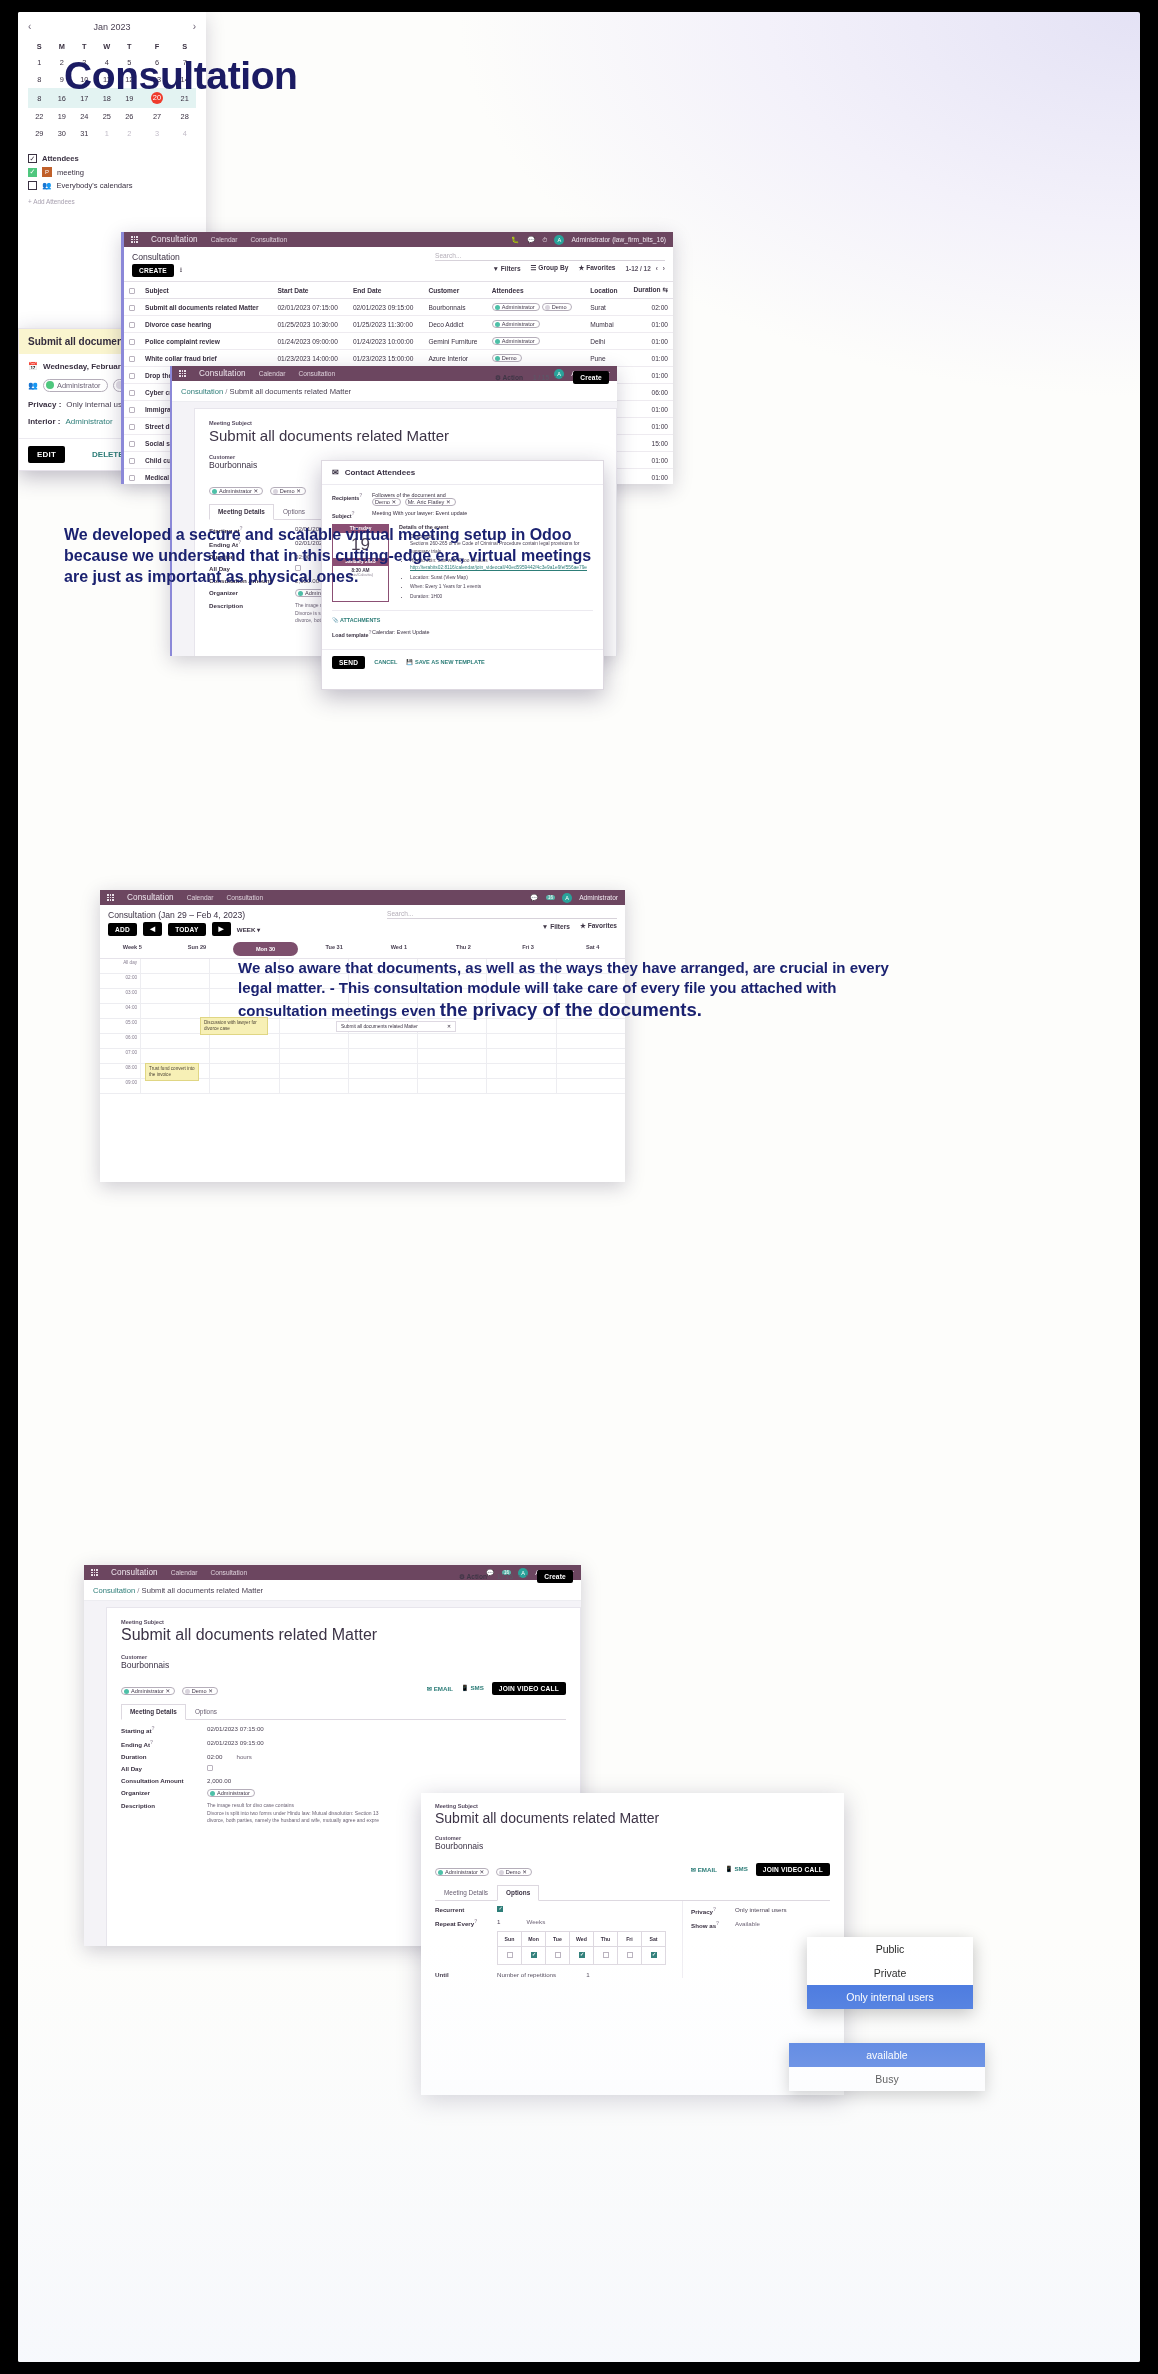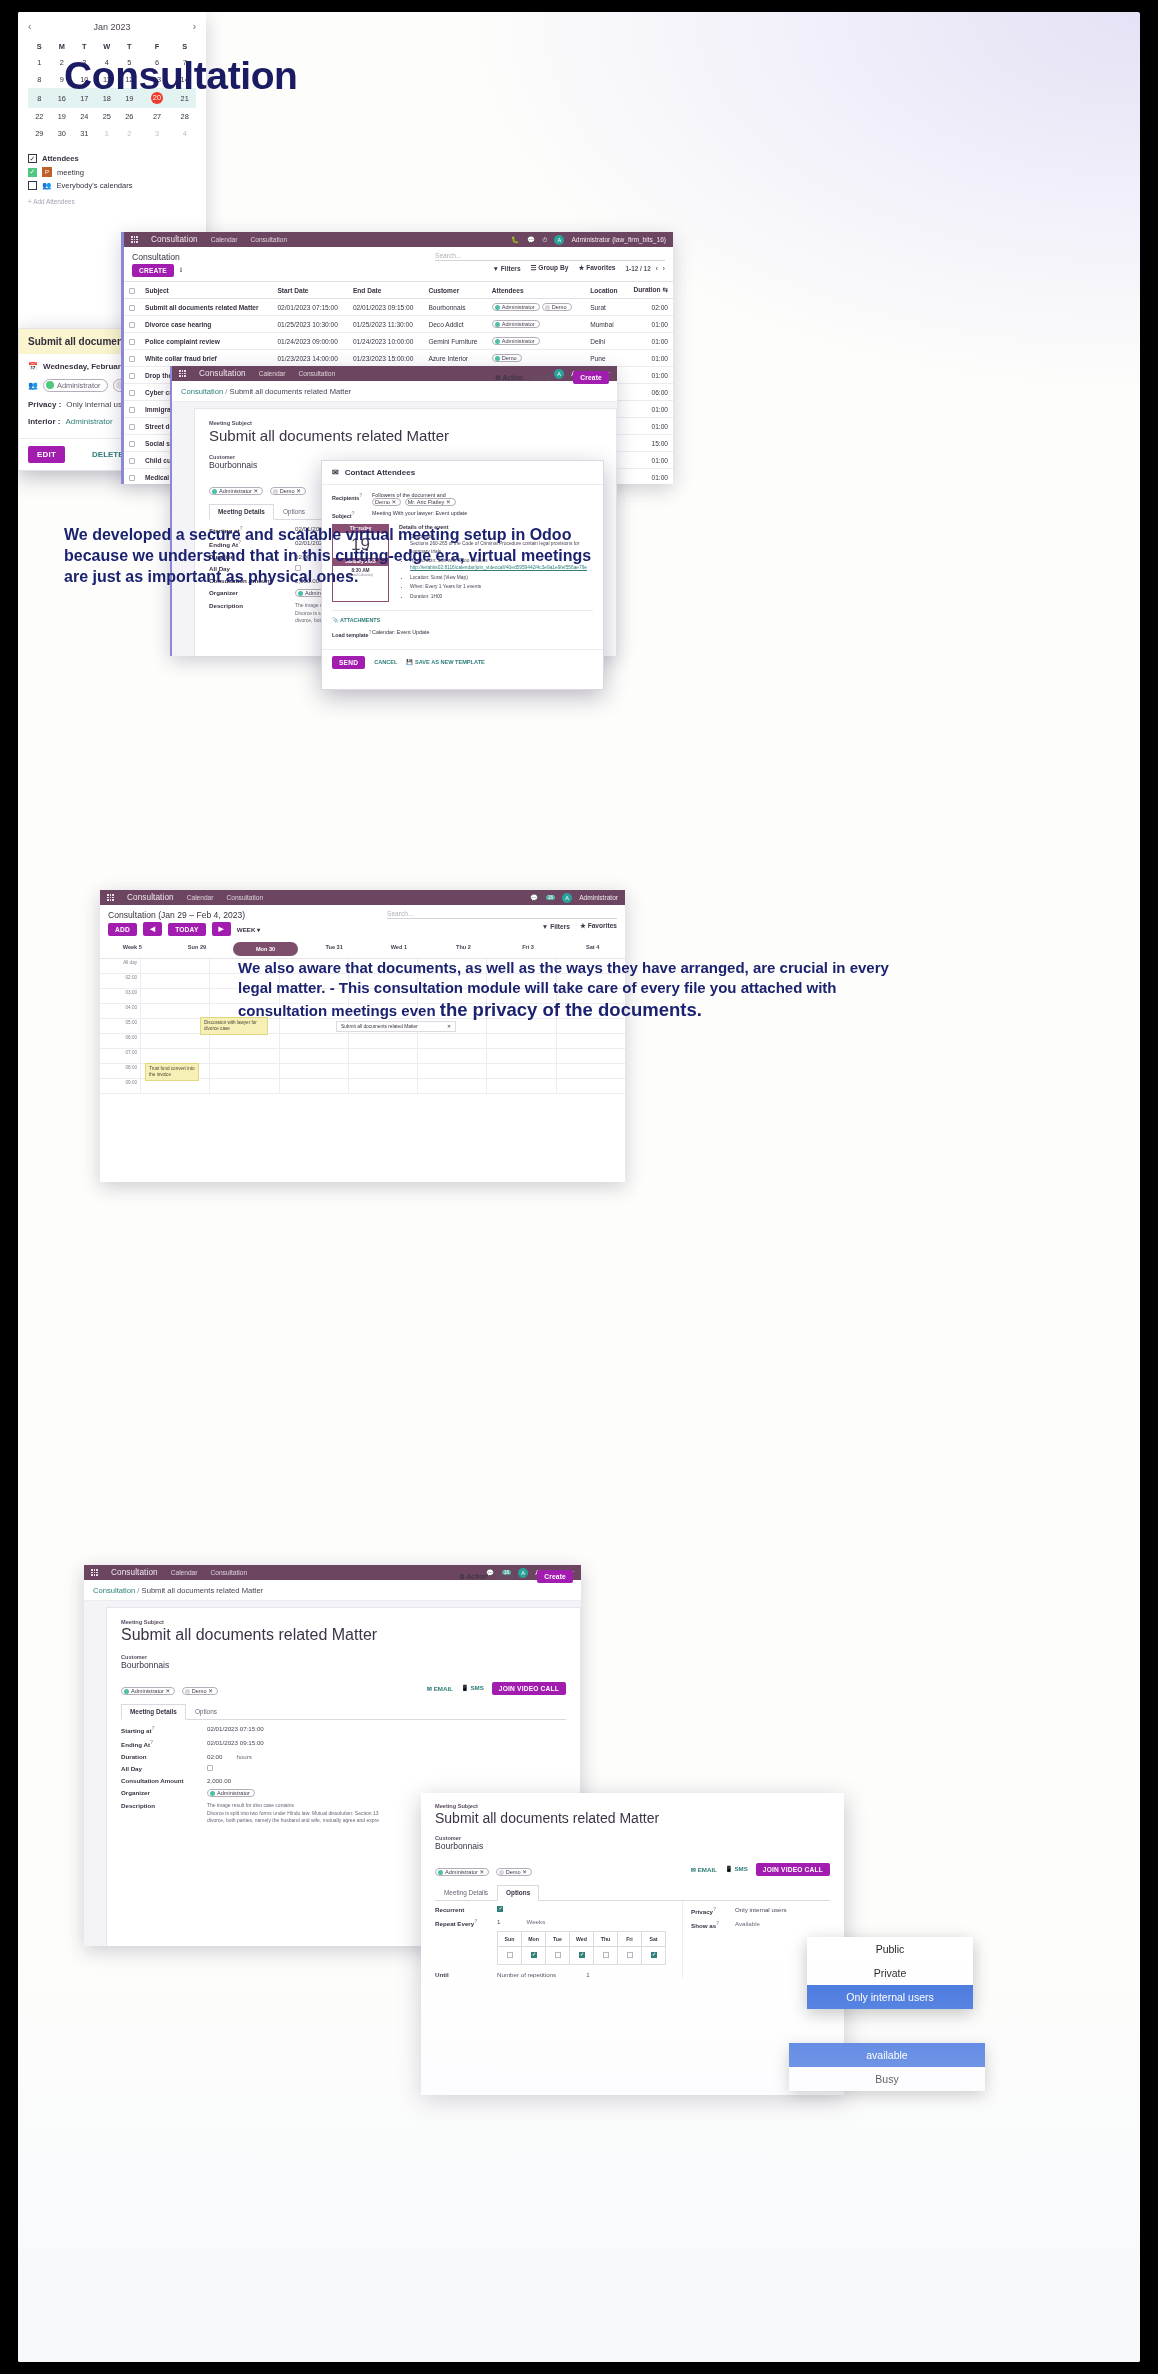--- a/index.html
+++ b/index.html
@@ -54,21 +54,21 @@
   .topbar .right { margin-left:auto; display:flex; align-items:center; gap:7px; font-size:6.6px; }
   .avatar { width:10px;height:10px;border-radius:50%;background:#29a39a;color:#fff;
             display:flex;align-items:center;justify-content:center;font-size:5.6px;}
   .badge-sm{background:#5ab0a6;color:#fff;border-radius:6px;padding:0 2px;font-size:4.6px;}
 
   .cpbar { display:flex; align-items:center; padding:5px 8px 2px; position:relative; }
   .cpbar .vtitle { font-size:8.6px; color:#3b3143; }
   .searchbox { position:absolute; right:8px; top:5px; width:230px;
     border-bottom:1px solid #d7d2da; font-size:6.6px; color:#b4aeb8; padding-bottom:1px;}
   .btnrow { display:flex; align-items:center; gap:6px; padding:0 8px 4px; position:relative; }
-  .btn-teal { background:#a21caf; color:#fff; font-size:6.6px; font-weight:700;
+  .btn-teal { background:#000000; color:#fff; font-size:6.6px; font-weight:700;
               padding:3px 7px; border-radius:2px; letter-spacing:.2px; }
   .ico-dark { color:#4b4150; font-size:7px; }
   .cp-right { position:absolute; right:8px; top:0; display:flex; align-items:center;
               gap:10px; font-size:6.6px; color:#3f3646; font-weight:600;}
   .pager { color:#5e5566; font-size:6.4px; display:flex; gap:5px; align-items:center;}
 
   table.lv { width:100%; border-collapse:collapse; }
   table.lv th, table.lv td { font-size:6.6px; padding:4px 5px; text-align:left; color:#3a3142; }
   table.lv th { border-bottom:1px solid #e3dfe6; border-top:1px solid #e3dfe6;
                 font-weight:700; white-space:nowrap; }

